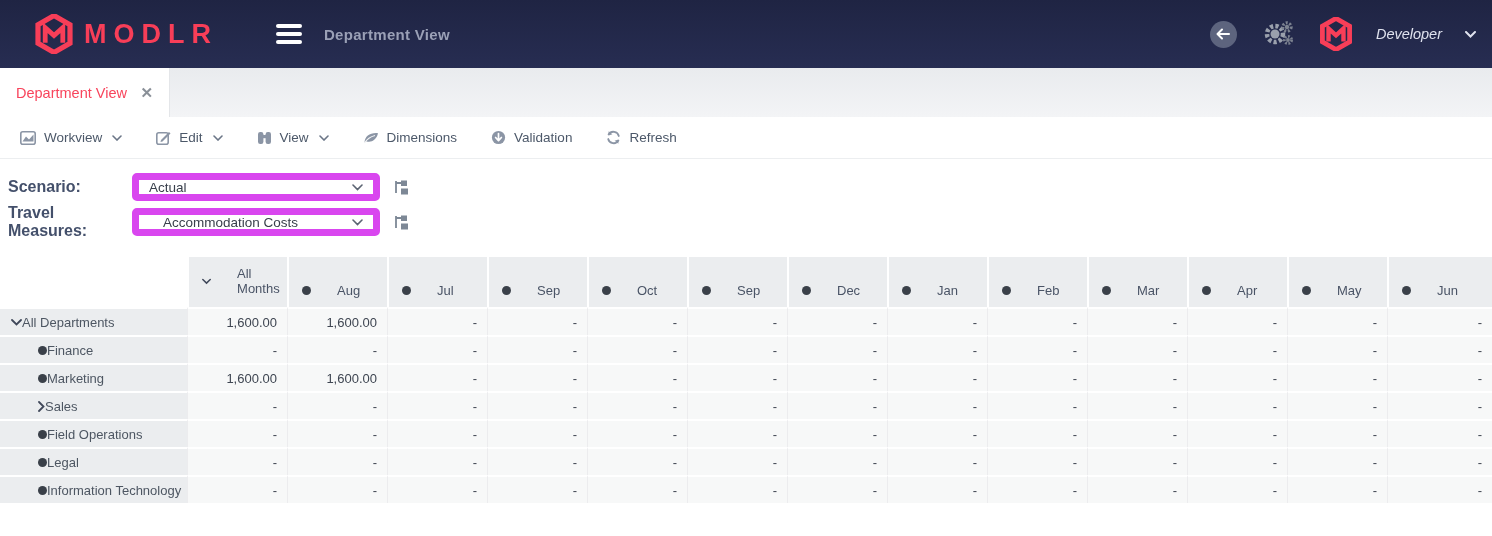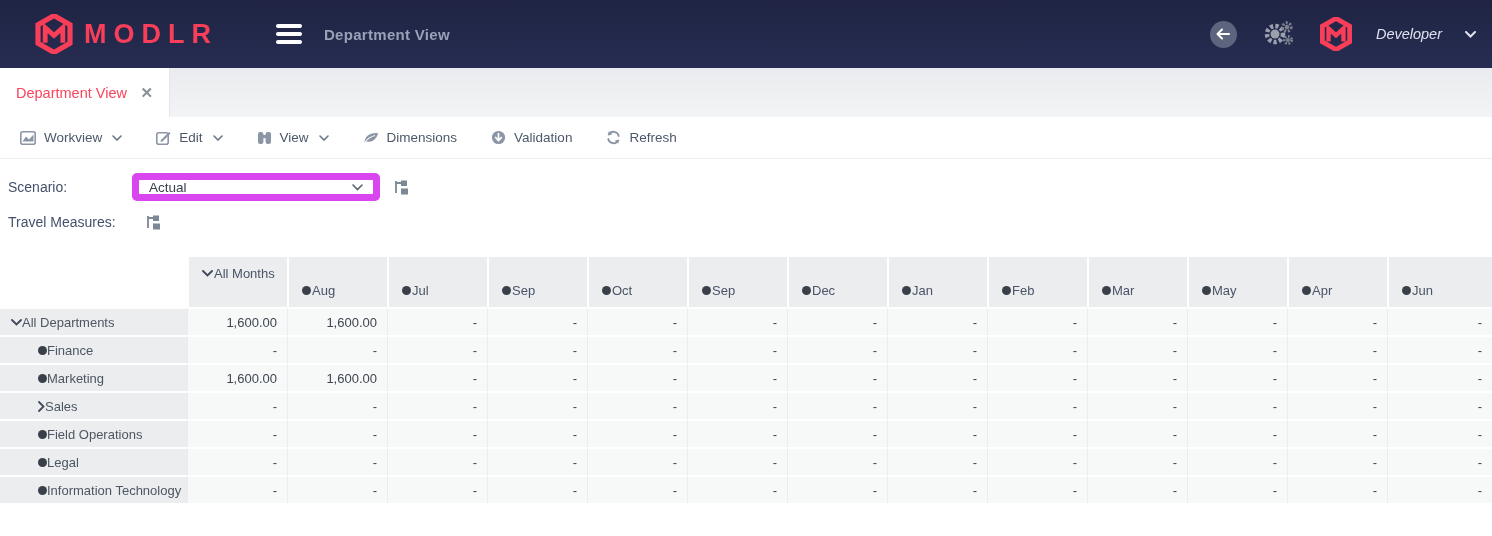--- a/index.html
+++ b/index.html
@@ -33,35 +33,35 @@
   .toolbar { height:42px; background:#fff; display:flex; align-items:center;
              padding-left:20px; gap:34px; border-bottom:1px solid #eceef0; }
   .tb-item { display:flex; align-items:center; gap:8px; color:#4c5869;
              font-size:13.5px; cursor:pointer; }
   .tb-item svg { display:block; }
   .chev { margin-left:2px; }
 
   
   .filters { padding:14px 0 10px 8px; background:#fff; }
   .f-row { display:flex; align-items:center; height:28px; margin-bottom:7px; }
-  .f-label { width:124px; font-size:14px; font-weight:400; color:#44506b; }
+  .f-label { width:124px; font-size:16px; font-weight:700; color:#44506b; }
   .f-select { width:248px; height:28px; border:7px solid #d946ef; border-radius:5px;
               background:#fff; display:flex; align-items:center; padding:0 10px;
               font-size:13.5px; color:#39404c; justify-content:space-between; cursor:pointer; }
   .f-select .val.indent { padding-left:14px; }
   .f-tree { margin-left:14px; cursor:pointer; display:flex; align-items:center; }
 
   
   .grid { margin-top:4px; display:grid;
           grid-template-columns:187px repeat(12,100px) minmax(100px,1fr); }
   .cell { font-size:13px; }
   .corner { background:#fff; height:50px; }
   .gh { background:#ebedef; height:50px; display:flex; border-left:2px solid #fff;
         padding-left:13px; color:#4a5466; cursor:pointer; }
-  .gh .inner { display:flex; align-items:center; gap:1px; }
+  .gh .inner { display:flex; align-items:center; gap:26px; }
   .gh.top { align-items:flex-start; } .gh.top .inner { padding-top:9px; }
   .gh.bottom { align-items:flex-end; } .gh.bottom .inner { padding-bottom:9px; }
   .rowlabel { background:#ebedef; height:28px; border-top:2px solid #fff;
               display:flex; align-items:center; gap:0; color:#4d5662; cursor:pointer; }
   .rowlabel.lvl0 { padding-left:11px; } .rowlabel.lvl1 { padding-left:38px; }
   .val-cell { background:#f7f8f8; height:28px; border-top:2px solid #fff;
               border-left:1px solid #ececee; display:flex; align-items:center;
               justify-content:flex-end; padding-right:10px; color:#3e4551; cursor:cell; }
   .bullet { width:9px; height:9px; border-radius:50%; background:#3a4049; flex:0 0 9px; }
 </style>
@@ -187,20 +187,26 @@
     <span class="f-tree">
       <svg width="15" height="15" viewBox="0 0 15 15">
         <path d="M2 1 V13 M2 3 H7" stroke="#7d8896" stroke-width="1.8" fill="none"></path>
         <rect x="7" y="0.5" width="6" height="5.5" fill="#7d8896"></rect>
         <rect x="7" y="8.5" width="7" height="6" fill="#7d8896"></rect>
       </svg>
     </span>
   </div>
   <div class="f-row">
     <span class="f-label">Travel Measures:</span>
+    <div class="f-select">
+      <span class="val indent">Accommodation Costs</span>
+      <svg width="11" height="7" viewBox="0 0 11 7">
+          <path d="M1 1 L5.5 5.5 L10 1" stroke="#5b6472" stroke-width="1.6" fill="none" stroke-linecap="round"></path>
+        </svg>
+    </div>
     <span class="f-tree">
       <svg width="15" height="15" viewBox="0 0 15 15">
         <path d="M2 1 V13 M2 3 H7" stroke="#7d8896" stroke-width="1.8" fill="none"></path>
         <rect x="7" y="0.5" width="6" height="5.5" fill="#7d8896"></rect>
         <rect x="7" y="8.5" width="7" height="6" fill="#7d8896"></rect>
       </svg>
     </span>
   </div>
 </div>
 
@@ -264,27 +270,27 @@
     </div>
     <div class="cell gh bottom">
       <div class="inner">
         <span class="bullet"></span>
         <span>Mar</span>
       </div>
     </div>
     <div class="cell gh bottom">
       <div class="inner">
         <span class="bullet"></span>
+        <span>Apr</span>
+      </div>
+    </div>
+    <div class="cell gh bottom">
+      <div class="inner">
+        <span class="bullet"></span>
         <span>May</span>
-      </div>
-    </div>
-    <div class="cell gh bottom">
-      <div class="inner">
-        <span class="bullet"></span>
-        <span>Apr</span>
       </div>
     </div>
     <div class="cell gh bottom">
       <div class="inner">
         <span class="bullet"></span>
         <span>Jun</span>
       </div>
     </div>
     <div class="cell rowlabel lvl0">
       <svg width="11" height="7" viewBox="0 0 11 7">

